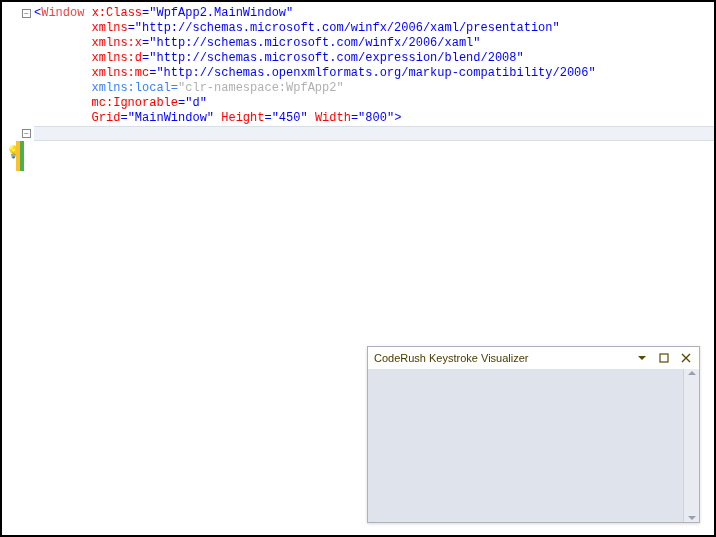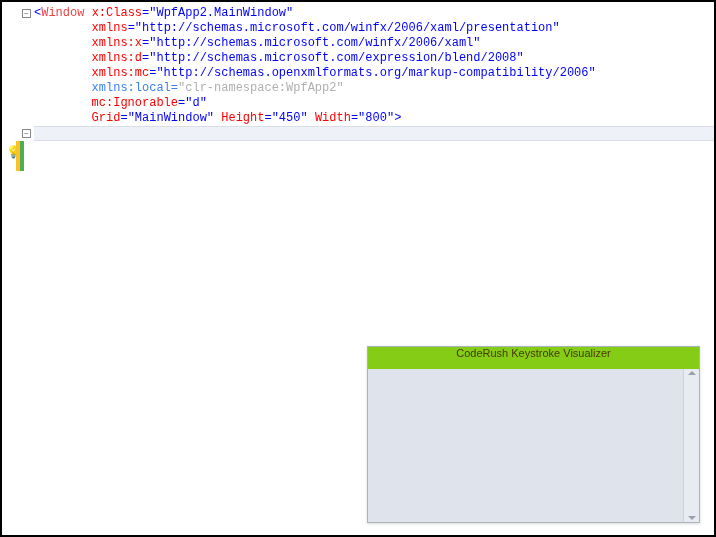--- a/index.html
+++ b/index.html
@@ -92,29 +92,28 @@
     left: 367px;
     top: 346px;
     width: 333px;
     height: 177px;
     border: 1px solid #aab2bd;
     background: #dfe4ec;
     box-shadow: 0 1px 3px rgba(0,0,0,0.15);
   }
   .tool-title {
     height: 22px;
-    background: #84cc16;
+    background: #ffffff;
     display: flex;
     align-items: center;
     padding: 0 6px;
     font-family: "Segoe UI", Tahoma, sans-serif;
     font-size: 11px;
     color: #4a3a00;
     gap: 8px;
-    flex-direction: column;
   }
   .tool-title .spacer { flex: 1; }
   .tool-btn {
     width: 14px; height: 14px;
     display: flex;
     align-items: center;
     justify-content: center;
     cursor: pointer;
     color: #5a4a00;
   }

